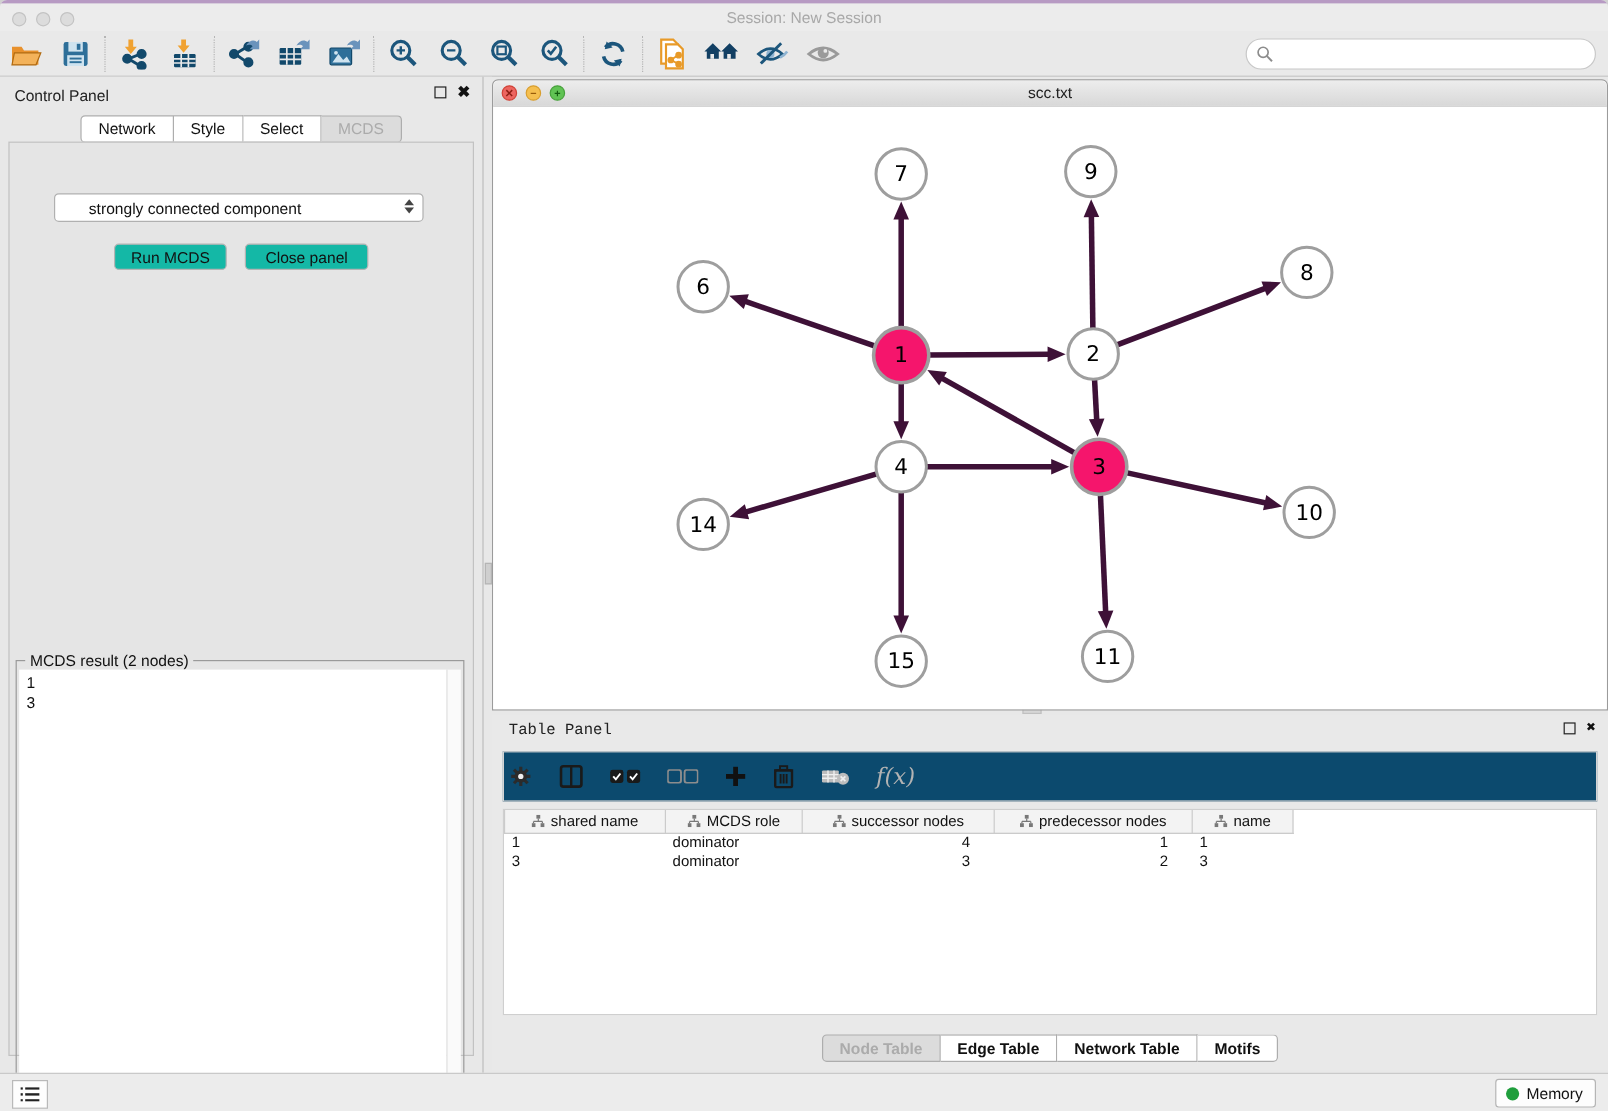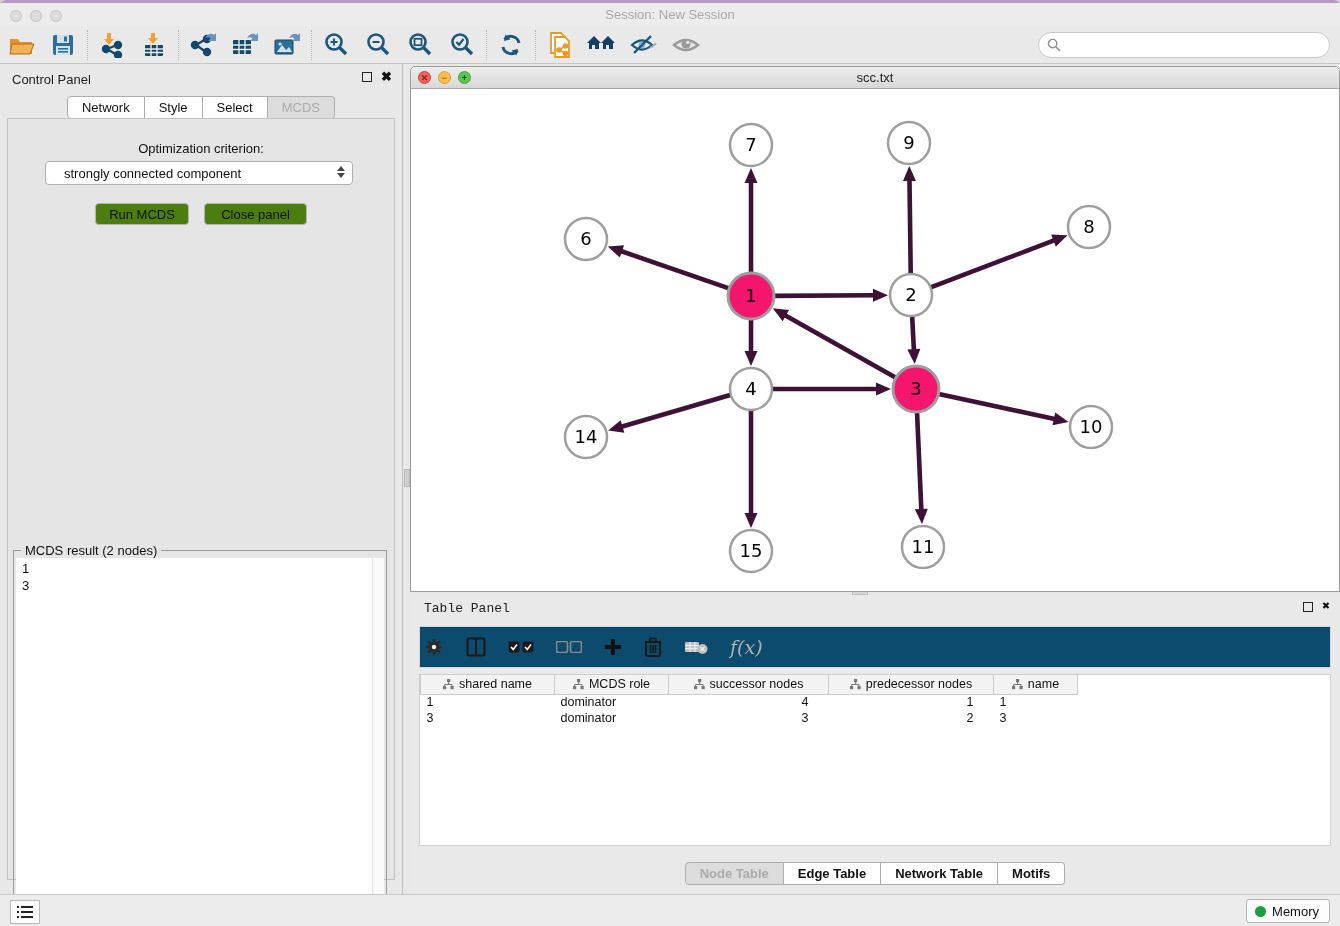--- a/index.html
+++ b/index.html
@@ -37,26 +37,26 @@
   .ctabs { position:absolute; left:0; top:32px; width:100%; display:flex; justify-content:center; }
   .tabbtn { font-size:13px; padding:3px 14px; background:#fff; border:1px solid #adadad; border-left:none; color:#111; }
   .tabbtn:first-child { border-left:1px solid #adadad; border-radius:4px 0 0 4px; }
   .tabbtn:last-child { border-radius:0 4px 4px 0; }
   .tabbtn.active { background:#dcdcdc; color:#ababab; }
   .cp-body { position:absolute; left:7px; top:54px; width:388px; height:762px;
              background:#e5e5e5; border:1px solid #c2c2c2; }
   .opt-label { position:absolute; left:0; width:100%; top:22px; text-align:center; font-size:13px; color:#111; }
   .combo { position:absolute; left:37px; top:42px; width:308px; height:24px; background:#fff;
            border:1px solid #b0b0b0; border-radius:4px; font-size:13px; color:#111;
-           display:flex; align-items:center; padding-left:18px; }
+           display:flex; align-items:center; padding-left:28px; }
   .combo .arrows { position:absolute; right:7px; top:4px; display:flex; flex-direction:column; gap:2px; }
   .combo .arrows i { width:0; height:0; border-left:4px solid transparent; border-right:4px solid transparent; }
   .combo .arrows i.up { border-bottom:5px solid #444; }
   .combo .arrows i.dn { border-top:5px solid #444; }
-  .btn { position:absolute; height:22px; background:#4d7c0f; border:1px solid #b4b4b4; border-radius:4px;
+  .btn { position:absolute; height:22px; background:#14b8a6; border:1px solid #b4b4b4; border-radius:4px;
          font-size:13px; color:#111; display:flex; align-items:center; justify-content:center; }
   .groupbox { position:absolute; left:5px; top:431px; width:374px; height:378px; border:1px solid #9a9a9a; }
   .groupbox .gb-label { position:absolute; left:7px; top:-8px; background:#e5e5e5; padding:0 4px; font-size:13px; color:#111; }
   .gb-list { position:absolute; left:2px; top:7px; right:14px; bottom:2px; background:#fff;
              font-size:13px; color:#111; padding:2px 0 0 6px; line-height:17px; }
   .gb-scroll { position:absolute; top:7px; right:2px; bottom:2px; width:12px; background:#fafafa; border-left:1px solid #e2e2e2; }
   
   .vsplit { position:absolute; left:402px; top:64px; width:8px; height:830px; background:#e8e8e8; border-left:1px solid #bdbdbd; }
   .vsplit .grip { position:absolute; left:1px; top:405px; width:6px; height:18px; background:#cfcfcf; border:1px solid #b5b5b5; }
   .hsplit-grip { position:absolute; left:852px; top:589px; width:16px; height:6px; background:#d6d6d6; border:1px solid #c0c0c0; }
@@ -279,21 +279,20 @@
         <span class="close-ic">✖</span>
       </span>
     </div>
     <div class="ctabs">
         <div class="tabbtn">Network</div>
         <div class="tabbtn">Style</div>
         <div class="tabbtn">Select</div>
         <div class="tabbtn active">MCDS</div>
       </div>
     <div class="cp-body">
-      <div class="opt-label">Optimization criterion:</div>
       <div class="combo">
         <span>strongly connected component</span>
         <span class="arrows">
             <i class="up"></i>
             <i class="dn"></i>
           </span>
       </div>
       <div class="btn" style="left:87px; top:84px; width:94px;">
         <span>Run MCDS</span>
       </div>

